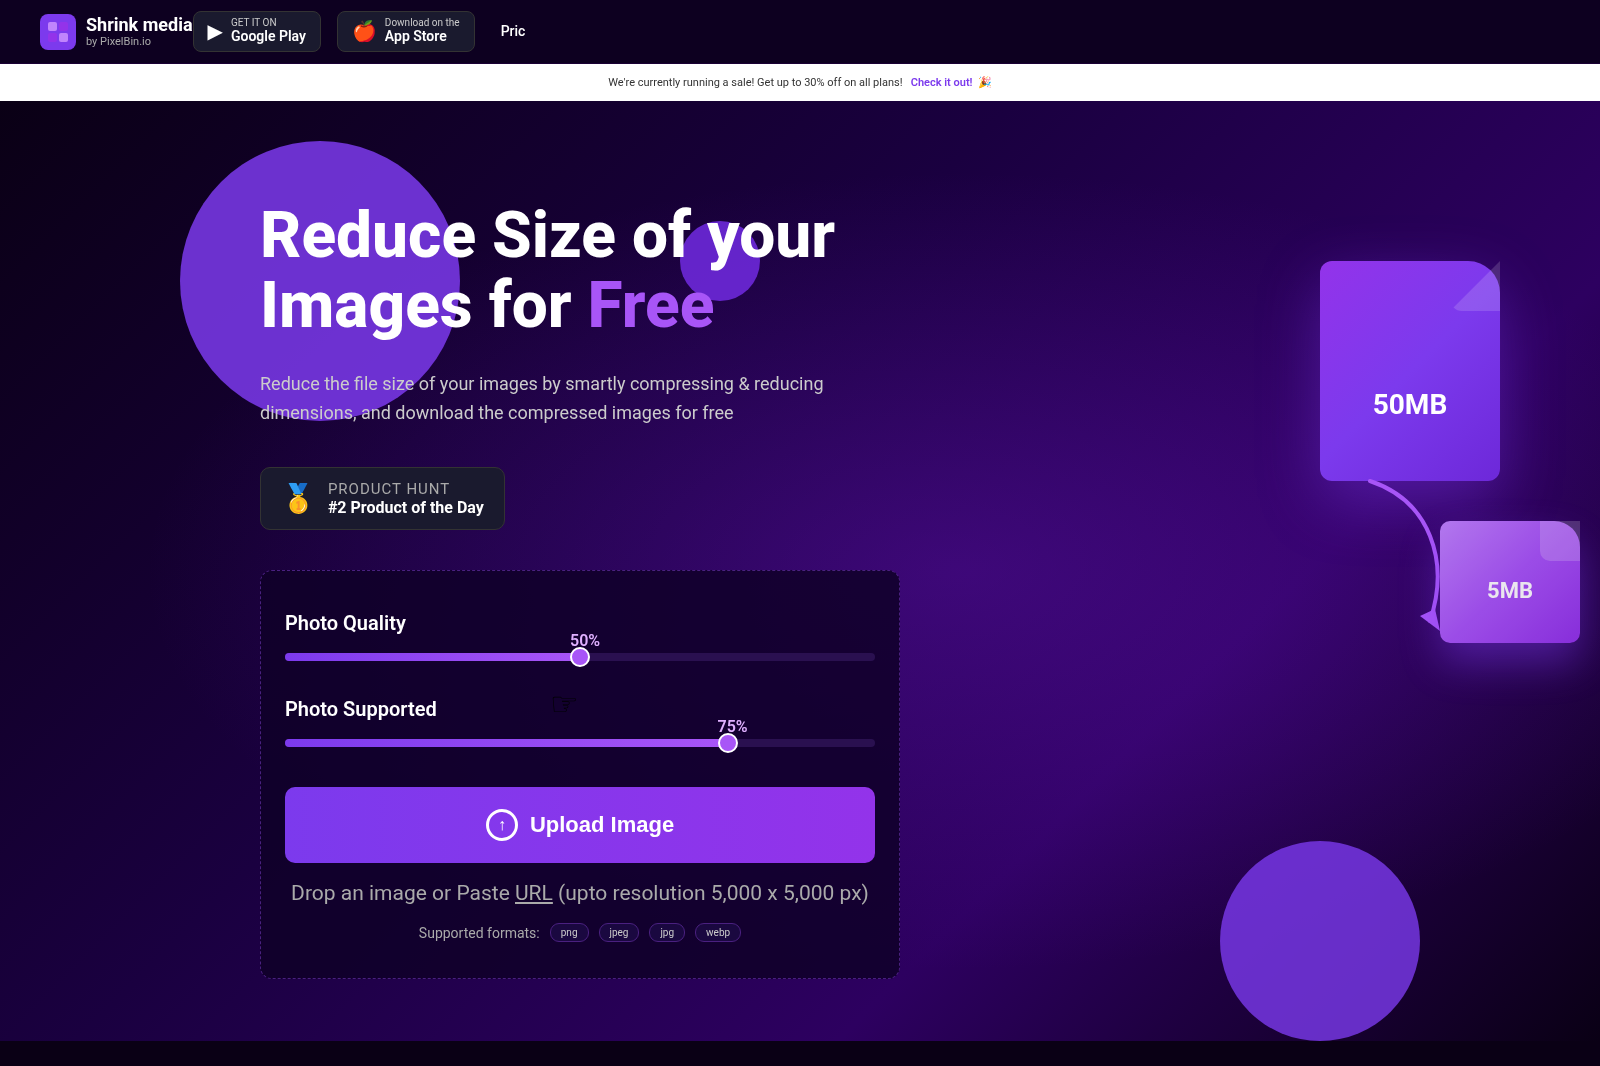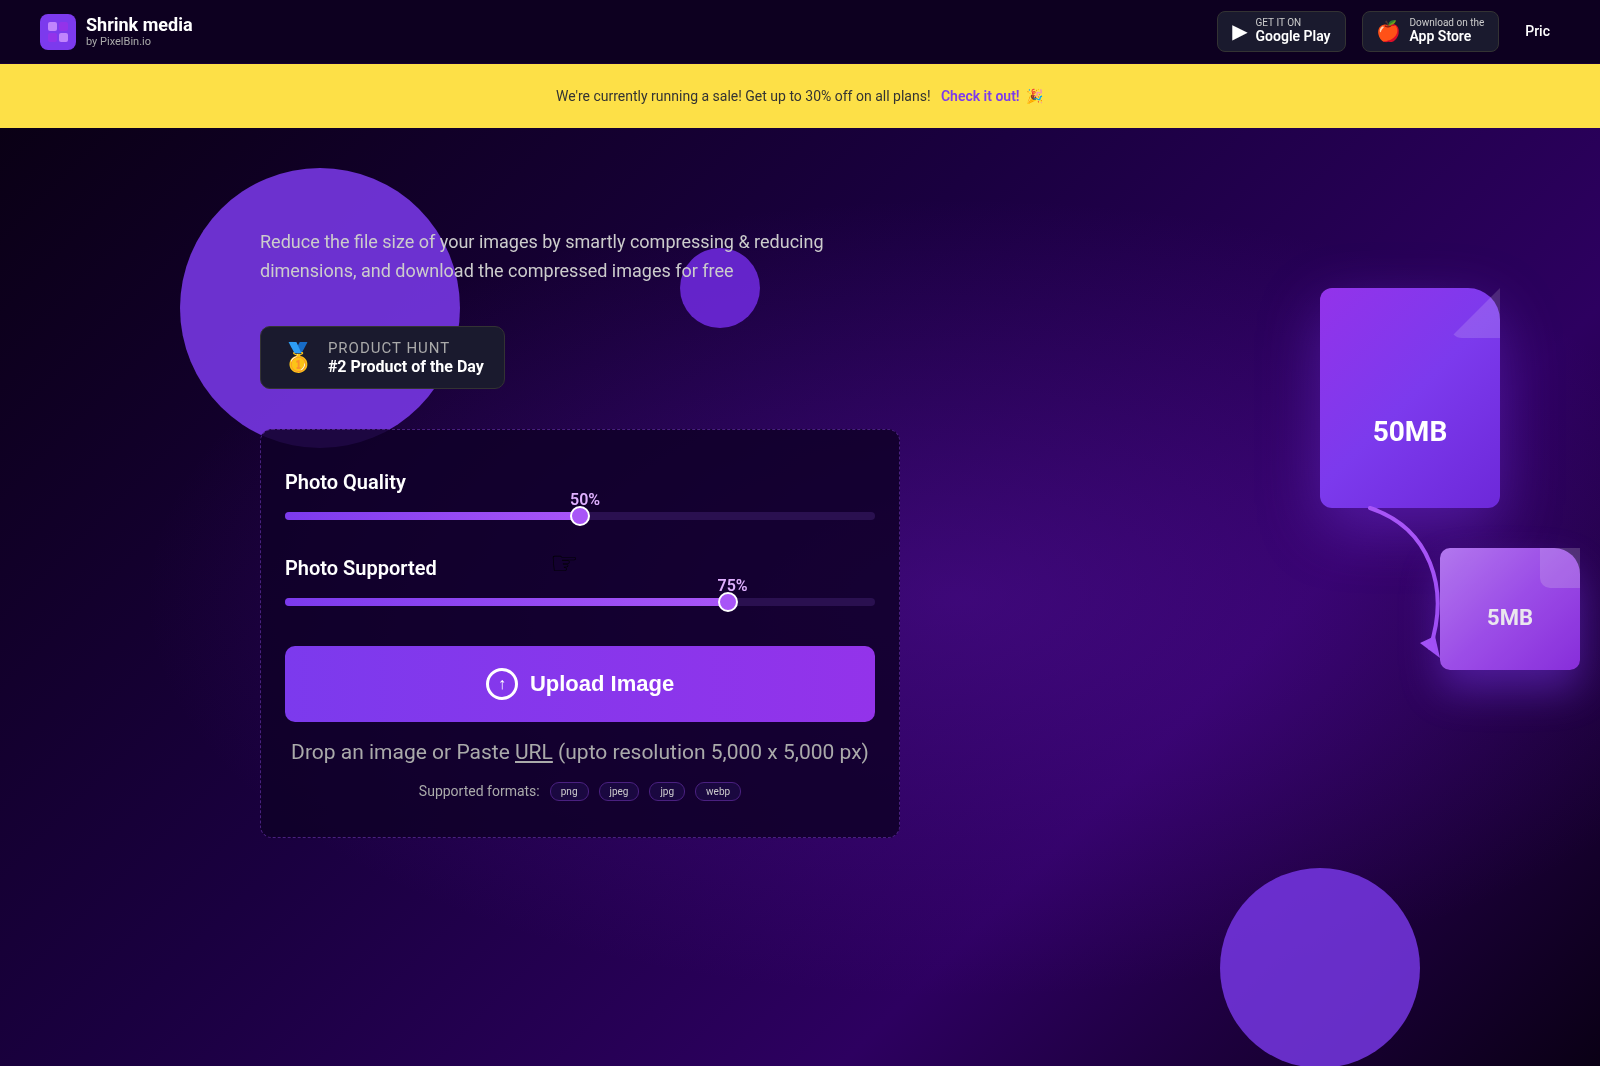--- a/index.html
+++ b/index.html
@@ -9,21 +9,20 @@
       font-family: -apple-system, BlinkMacSystemFont, 'Segoe UI', Roboto, sans-serif;
       background: #0a0015;
       overflow-x: hidden;
     }
 
     
     .navbar {
       background: #0d0020;
       display: flex;
       align-items: center;
-      justify-content: space-between;
       padding: 0 40px;
       height: 64px;
       border-bottom: 1px solid #1a0035;
       position: relative;
       z-index: 10;
     }
     .brand {
       display: flex;
       align-items: center;
       gap: 10px;
@@ -87,24 +86,24 @@
     .pricing-link {
       color: #fff;
       font-size: 14px;
       font-weight: 500;
       cursor: pointer;
       padding: 0 10px;
     }
 
     
     .announcement {
-      background: #fde047;
+      background: #ffffff;
       text-align: center;
-      padding: 24px 0;
-      font-size: 14px;
+      padding: 12px 0;
+      font-size: 11px;
       color: #333;
     }
     .announcement a {
       color: #7c3aed;
       font-weight: 600;
       text-decoration: none;
     }
 
     
     .hero {
@@ -497,20 +496,24 @@
       <polygon points="70,155 90,170 85,148" fill="#a855f7"></polygon>
     </svg>
     <div class="file-small">
       <div class="file-small-shape">
         <div class="file-small-label">5MB</div>
       </div>
     </div>
   </div>
 
   <div class="hero-content">
+    <h1 class="hero-title">
+      <span>Reduce Size of your</span><br>
+      <span>Images for </span><span class="free">Free</span>
+    </h1>
     <p class="hero-subtitle">Reduce the file size of your images by smartly compressing &amp; reducing dimensions, and download the compressed images for free</p>
 
     
     <div class="ph-badge">
       <span class="ph-medal">🥇</span>
       <div class="ph-text">
         <div class="ph-label">PRODUCT HUNT</div>
         <div class="ph-rank">#2 Product of the Day</div>
       </div>
     </div>

